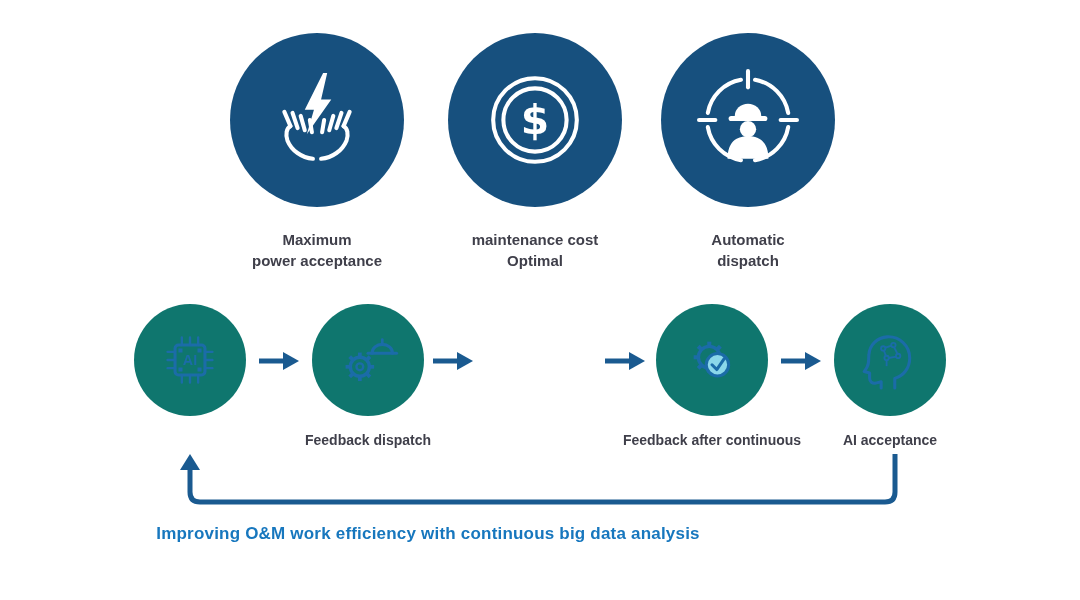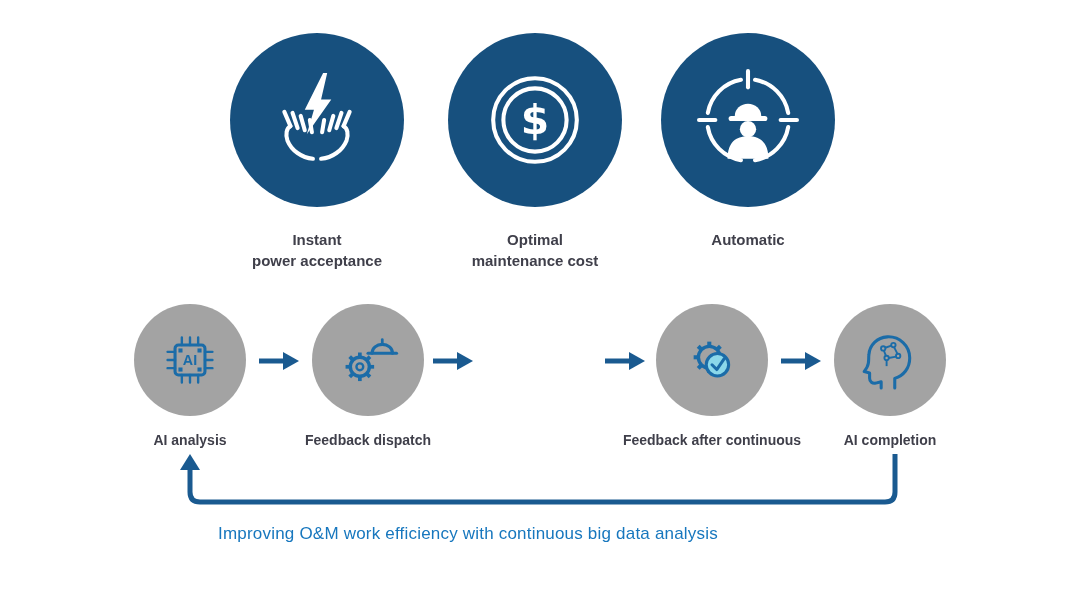--- a/index.html
+++ b/index.html
@@ -16,33 +16,33 @@
     margin:0 auto;display:flex;align-items:center;justify-content:center;
   }
   .benefit-label{
     margin-top:22px;font-size:15px;font-weight:700;color:#3F3F4A;line-height:1.4;
   }
 
   
   .step{position:absolute;top:304px;width:180px;text-align:center;}
   .s1{left:100px}.s2{left:278px}.s3{left:448px}.s4{left:622px}.s5{left:800px}
   .small-circle{
-    width:112px;height:112px;border-radius:50%;background:#a3a3a3;
+    width:112px;height:112px;border-radius:50%;background:#0f766e;
     margin:0 auto;display:flex;align-items:center;justify-content:center;
   }
   .step-label{margin-top:16px;font-size:14px;font-weight:600;color:#3F3F4A;white-space:nowrap;}
 
   .flow-arrow{position:absolute;top:349px;width:40px;height:24px;}
   .a1{left:259px}.a2{left:433px}.a3{left:605px}.a4{left:781px}
 
   
   .loop{position:absolute;left:140px;top:452px;width:800px;height:64px;}
   .caption{
     position:absolute;top:524px;left:0;width:856px;text-align:center;
-    font-size:17px;font-weight:400;color:#1777BE;letter-spacing:.2px;padding-left:40px;
+    font-size:17px;font-weight:700;color:#1777BE;letter-spacing:.2px;
   }
 </style>
 </head>
 <body>
 
 <div class="canvas">
 
   <div class="benefit b1">
     <div class="big-circle">
       <svg width="102" height="102" viewBox="0 0 100 100">
@@ -55,36 +55,36 @@
           <path d="M45,62 L43,50"></path>
           <path d="M54,88 C65,87 75,80 79,70 C81,64 80,58 76,56"></path>
           <path d="M76,56 L82,42"></path>
           <path d="M69,58 L74,43"></path>
           <path d="M62,60 L66,46"></path>
           <path d="M55,62 L57,50"></path>
         </g>
       </svg>
     </div>
     <div class="benefit-label">
-      <div>Instant</div>
+      <div>Maximum</div>
       <div>power acceptance</div>
     </div>
   </div>
 
   <div class="benefit b2">
     <div class="big-circle">
       <svg width="102" height="102" viewBox="0 0 100 100">
         <circle cx="50" cy="50" r="41" fill="none" stroke="#ffffff" stroke-width="4"></circle>
         <circle cx="50" cy="50" r="31" fill="none" stroke="#ffffff" stroke-width="4"></circle>
         <text x="50" y="64" text-anchor="middle" font-size="40" font-weight="bold" fill="#ffffff" font-family="DejaVu Sans, sans-serif">$</text>
       </svg>
     </div>
     <div class="benefit-label">
+      <div>maintenance cost</div>
       <div>Optimal</div>
-      <div>maintenance cost</div>
     </div>
   </div>
 
   <div class="benefit b3">
     <div class="big-circle">
       <svg width="102" height="102" viewBox="0 0 100 100">
         <g stroke="#ffffff" stroke-width="4" fill="none" stroke-linecap="round">
           <path d="M56.9,10.6 A40,40 0 0 1 89.4,43.1"></path>
           <path d="M89.4,56.9 A40,40 0 0 1 56.9,89.4"></path>
           <path d="M43.1,89.4 A40,40 0 0 1 10.6,56.9"></path>
@@ -96,20 +96,21 @@
         <g fill="#ffffff">
           <path d="M37,46 a13,12 0 0 1 26,0 z"></path>
           <rect x="31" y="46" width="38" height="5" rx="2.5"></rect>
           <circle cx="50" cy="59" r="8"></circle>
           <path d="M30,88 C30,72 38,66 50,66 C62,66 70,72 70,88 Z"></path>
         </g>
       </svg>
     </div>
     <div class="benefit-label">
       <div>Automatic</div>
+      <div>dispatch</div>
     </div>
   </div>
 
   <div class="step s1">
     <div class="small-circle">
       <svg width="68" height="68" viewBox="0 0 100 100">
         <g stroke="#1B6CA8" fill="none">
           <rect x="28" y="28" width="44" height="44" rx="5" stroke-width="4.5"></rect>
           <g stroke-width="3.5" stroke-linecap="round">
             <path d="M38,28 V17 M50,28 V17 M62,28 V17"></path>
@@ -120,21 +121,20 @@
         </g>
         <g fill="#1B6CA8">
           <rect x="33" y="33" width="6" height="6"></rect>
           <rect x="61" y="33" width="6" height="6"></rect>
           <rect x="33" y="61" width="6" height="6"></rect>
           <rect x="61" y="61" width="6" height="6"></rect>
         </g>
         <text x="50" y="58" text-anchor="middle" font-size="21" font-weight="bold" fill="#1B6CA8" font-family="Liberation Sans, sans-serif">AI</text>
       </svg>
     </div>
-    <div class="step-label">AI analysis</div>
   </div>
 
   <div class="flow-arrow a1">
     <svg width="40" height="24" viewBox="0 0 40 24">
       <line x1="0" y1="12" x2="26" y2="12" stroke="#1A5A90" stroke-width="5"></line>
       <polygon points="24,3 24,21 40,12" fill="#1A5A90"></polygon>
     </svg>
   </div>
 
   <div class="step s2">
@@ -219,21 +219,21 @@
           <circle cx="62" cy="44" r="3.2"></circle>
           <circle cx="45" cy="47" r="3.2"></circle>
           <path d="M43,32 L52,29"></path>
           <path d="M56,31 L61,41"></path>
           <path d="M41,36 L44,44"></path>
           <path d="M48,47 L59,45"></path>
           <path d="M45,50 V59"></path>
         </g>
       </svg>
     </div>
-    <div class="step-label">AI completion</div>
+    <div class="step-label">AI acceptance</div>
   </div>
 
   <svg class="loop" viewBox="0 0 800 64">
     <path d="M755,2 V40 Q755,50 745,50 H60 Q50,50 50,40 V16" fill="none" stroke="#1A5A90" stroke-width="5"></path>
     <polygon points="40,18 60,18 50,2" fill="#1A5A90"></polygon>
   </svg>
 
   <div class="caption">Improving O&amp;M work efficiency with continuous big data analysis</div>
 
 </div>

